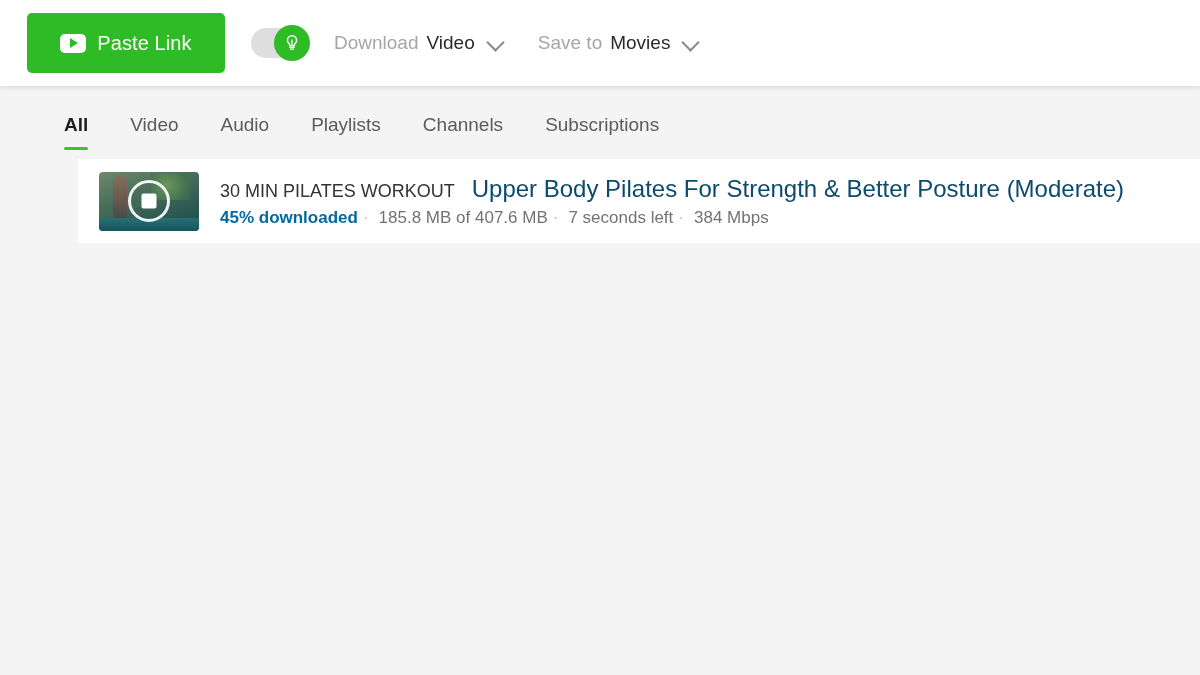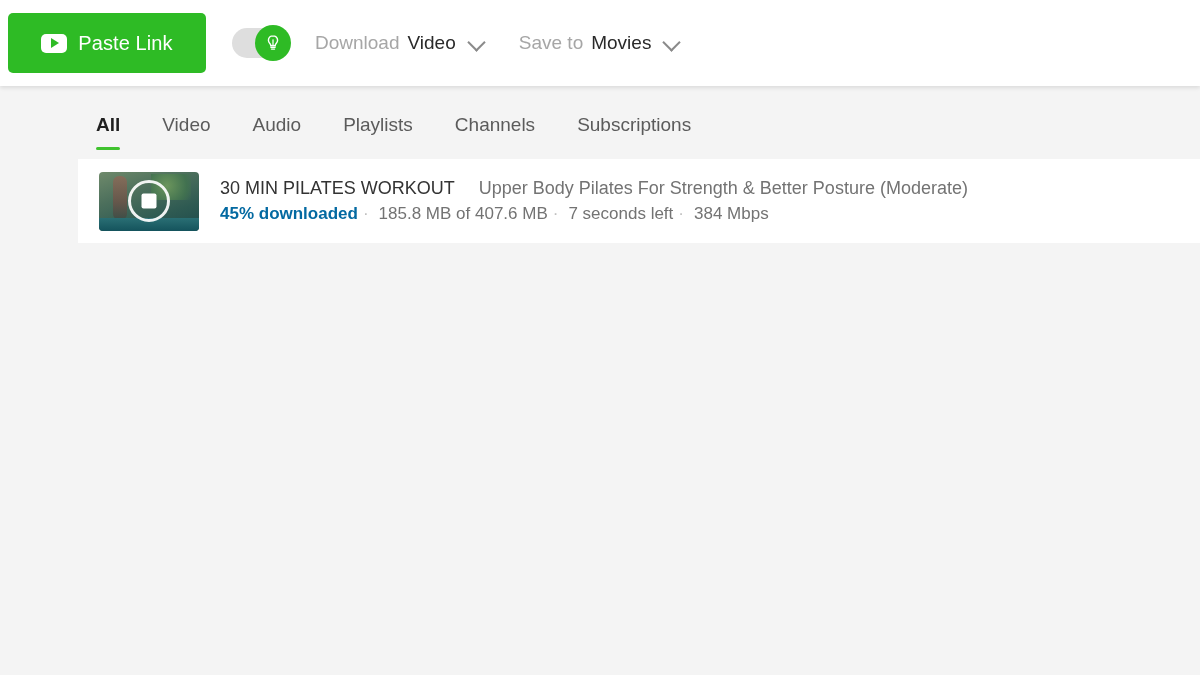--- a/index.html
+++ b/index.html
@@ -26,21 +26,21 @@
   }
 
   
   .toolbar {
     position: relative;
     height: 86px;
     min-height: 86px;
     background: #ffffff;
     display: flex;
     align-items: center;
-    padding-left: 8px;
+    padding-left: 27px;
     z-index: 5;
     box-shadow: 0 2px 4px rgba(0,0,0,0.10);
   }
 
   .paste-link-btn {
     width: 198px;
     height: 60px;
     background: #2ebb25;
     border: none;
     border-radius: 5px;
@@ -146,21 +146,21 @@
   
   .content {
     flex: 1;
     background: #f4f4f4;
     position: relative;
   }
 
   .tabs {
     display: flex;
     align-items: flex-start;
-    padding: 28px 0 0 96px;
+    padding: 28px 0 0 64px;
     gap: 0;
   }
   .tab {
     position: relative;
     font-size: 19px;
     color: #5b5b5b;
     padding: 0 0 14px 0;
     margin-right: 42px;
     cursor: pointer;
     white-space: nowrap;
@@ -253,29 +253,28 @@
     margin-left: 21px;
     display: flex;
     flex-direction: column;
     justify-content: center;
     gap: 5px;
   }
   .card-title-row {
     display: flex;
     align-items: baseline;
     white-space: nowrap;
-    gap: 7px;
   }
   .title-main {
     font-size: 18px;
     color: #333333;
   }
   .title-sub {
-    font-size: 18px;
-    color: #737373;
+    font-size: 24px;
+    color: #0c4a6e;
     margin-left: 17px;
   }
   .card-status {
     display: flex;
     align-items: baseline;
     white-space: nowrap;
     font-size: 17px;
   }
   .status-strong {
     color: #0369a1;

